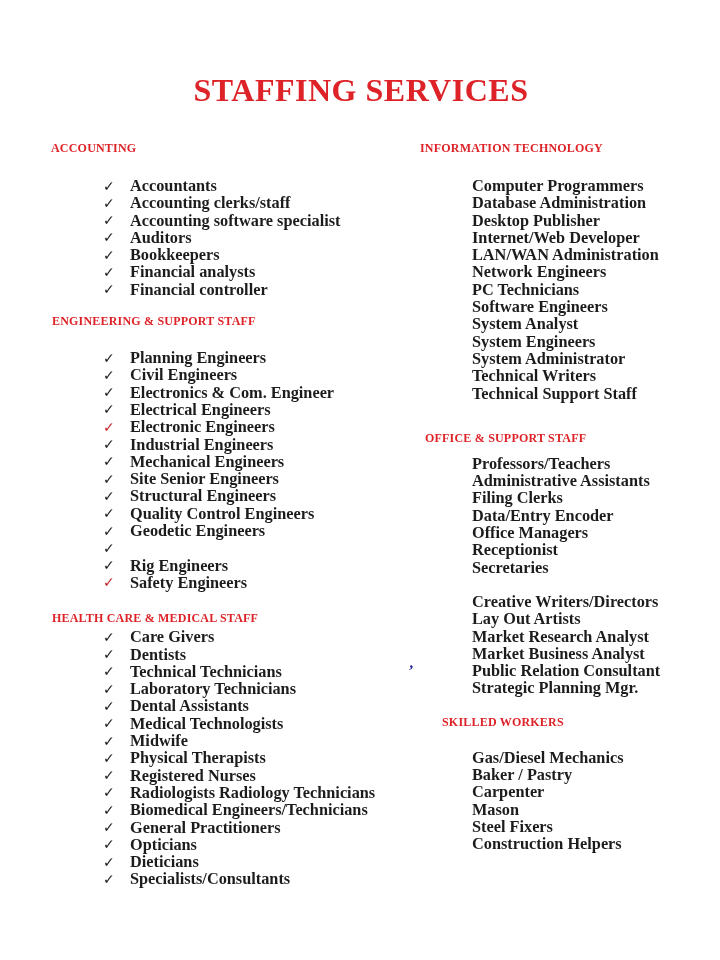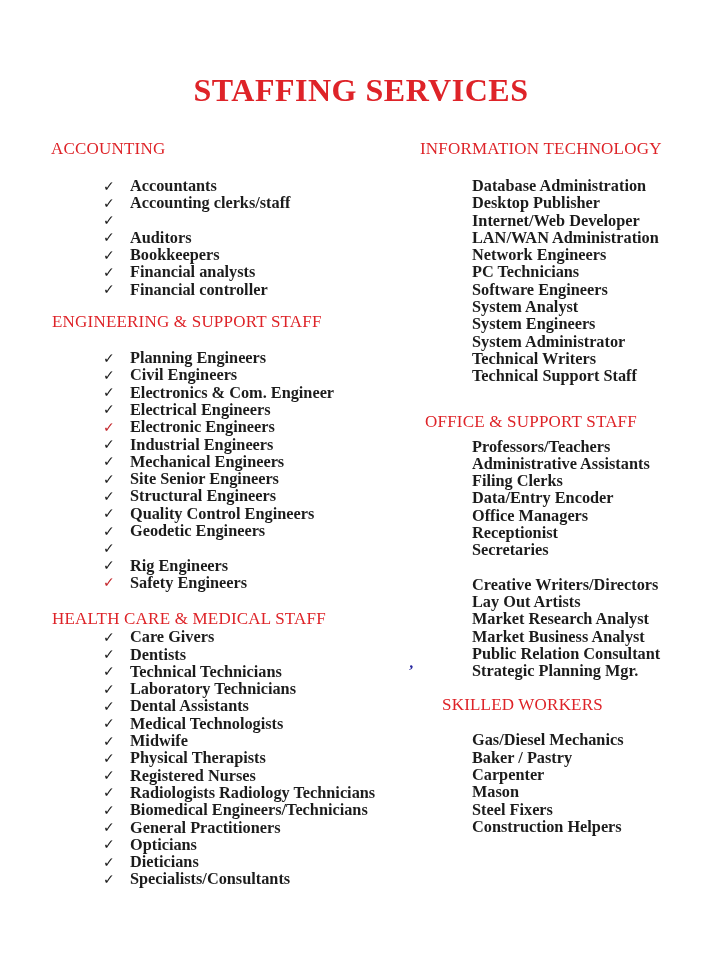--- a/index.html
+++ b/index.html
@@ -23,22 +23,22 @@
     letter-spacing: 0.5px;
     color: var(--accent, #de2328);
   }
   .col {
     position: absolute;
     top: 140px;
   }
   .col-left  { left: 50px;  width: 360px; }
   .col-right { left: 418px; width: 295px; }
   section h2 {
-    font-size: 17px;
-    font-weight: normal;
+    font-size: 12px;
+    font-weight: bold;
     line-height: 17px;
     color: var(--accent, #de2328);
     letter-spacing: 0.2px;
   }
   section ul {
     list-style: none;
   }
   section li {
     position: relative;
     height: 17.3px;
@@ -95,21 +95,21 @@
 <body>
 
 <div class="page">
   <h1 class="title">STAFFING SERVICES</h1>
   <div class="col col-left" id="col-left">
       <section>
         <h2>ACCOUNTING</h2>
         <ul>
           <li><span class="check">✓</span><span>Accountants</span></li>
           <li><span class="check">✓</span><span>Accounting clerks/staff</span></li>
-          <li><span class="check">✓</span></li>
+          <li><span class="check">✓</span><span>Accounting software specialist</span></li>
           <li><span class="check">✓</span><span>Auditors</span></li>
           <li><span class="check">✓</span><span>Bookkeepers</span></li>
           <li><span class="check">✓</span><span>Financial analysts</span></li>
           <li><span class="check">✓</span><span>Financial controller</span></li>
         </ul>
       </section>
       <section>
         <h2>ENGINEERING &amp; SUPPORT STAFF</h2>
         <ul>
           <li><span class="check">✓</span><span>Planning Engineers</span></li>
@@ -146,20 +146,21 @@
           <li><span class="check">✓</span><span>Opticians</span></li>
           <li><span class="check">✓</span><span>Dieticians</span></li>
           <li><span class="check">✓</span><span>Specialists/Consultants</span></li>
         </ul>
       </section>
     </div>
   <div class="col col-right" id="col-right">
       <section>
         <h2>INFORMATION TECHNOLOGY</h2>
         <ul>
+          <li><span>Computer Programmers</span></li>
           <li><span>Database Administration</span></li>
           <li><span>Desktop Publisher</span></li>
           <li><span>Internet/Web Developer</span></li>
           <li><span>LAN/WAN Administration</span></li>
           <li><span>Network Engineers</span></li>
           <li><span>PC Technicians</span></li>
           <li><span>Software Engineers</span></li>
           <li><span>System Analyst</span></li>
           <li><span>System Engineers</span></li>
           <li><span>System Administrator</span></li>

